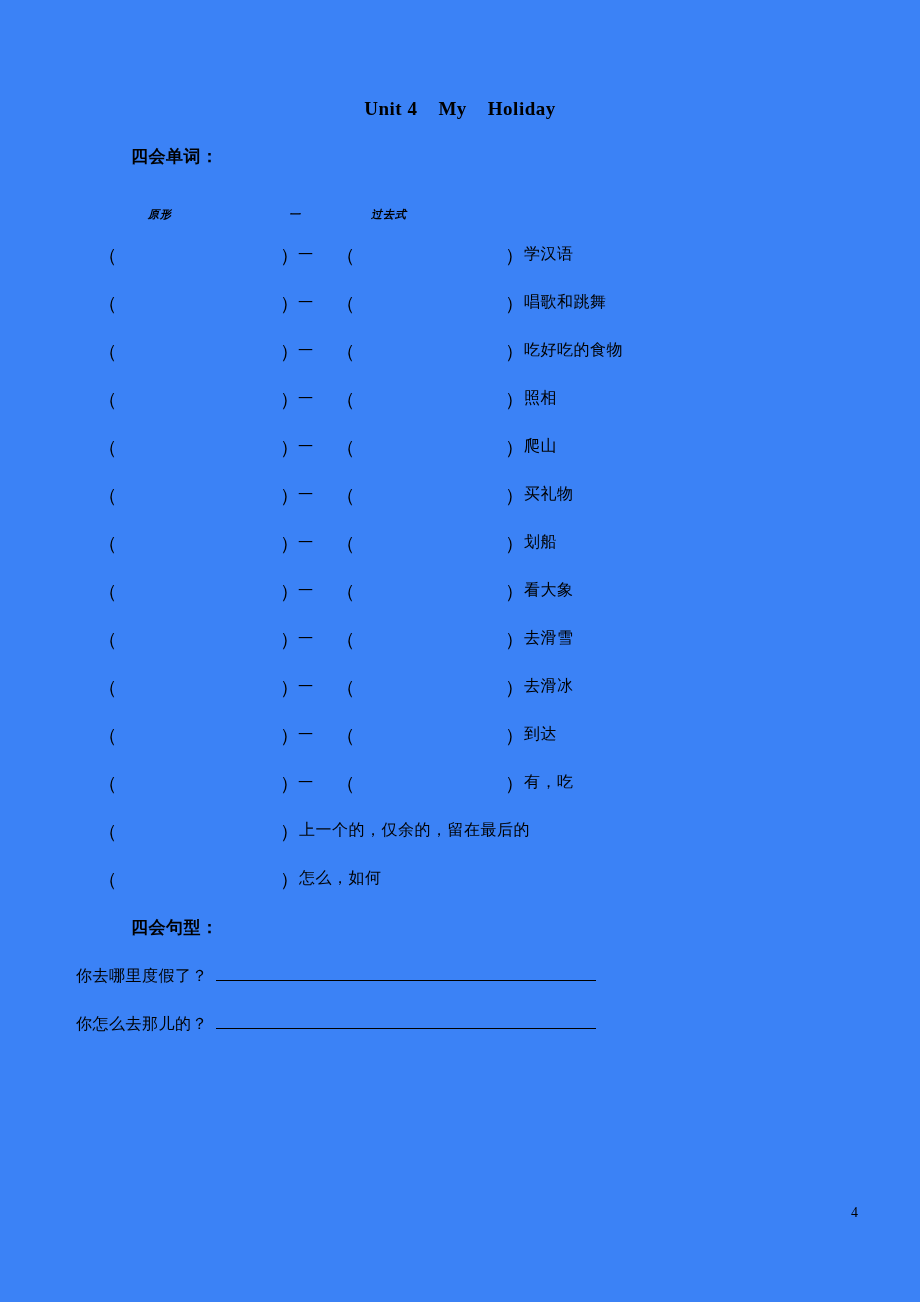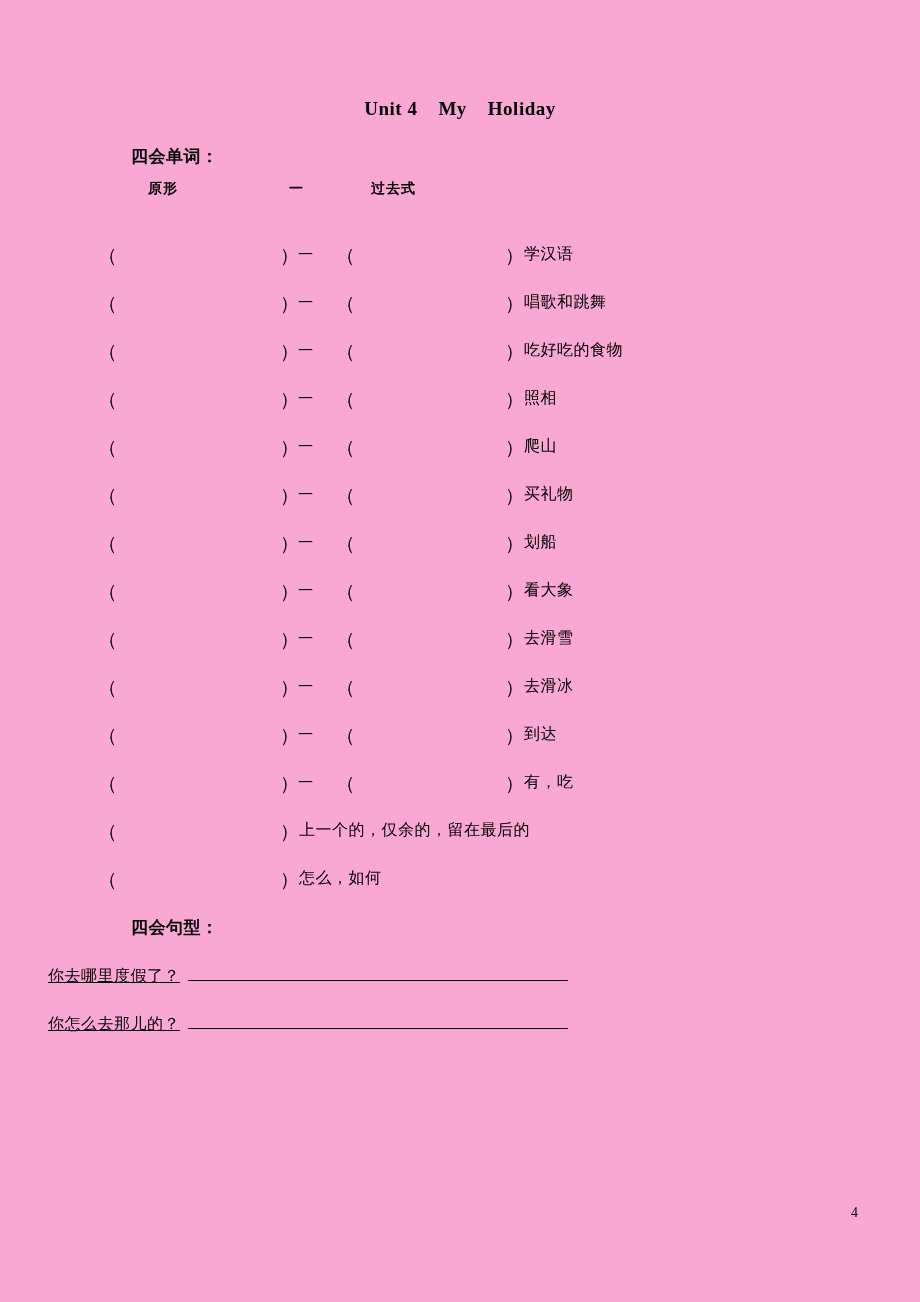--- a/index.html
+++ b/index.html
@@ -4,21 +4,21 @@
 <style>
   html, body {
     margin: 0;
     padding: 0;
     background: #ffffff;
   }
   .page {
     position: relative;
     width: 920px;
     height: 1302px;
-    background: #f9a8d4;
+    background: #3b82f6;
     overflow: hidden;
     font-family: "Liberation Serif", "DejaVu Serif", serif;
     color: #000000;
   }
 
   
   .doc-title {
     position: absolute;
     top: 98px;
     left: 0;
@@ -40,25 +40,26 @@
     font-size: 17px;
     letter-spacing: 0.5px;
     margin-left: 47px;
   }
   #sec-words { top: 145px; }
   #sec-sentences { top: 916px; }
 
   
   .col-head {
     position: absolute;
-    top: 180px;
+    top: 207px;
     font-family: "DejaVu Sans", "Liberation Sans", sans-serif;
     font-weight: bold;
-    font-size: 14px;
+    font-size: 11px;
     letter-spacing: 1px;
+    font-style: italic;
   }
   #col-base { left: 148px; }
   #col-dash { left: 289px; font-weight: bold; }
   #col-past { left: 371px; }
 
   
   .word-rows {
     position: absolute;
     top: 243px;
     left: 0;
@@ -122,23 +123,22 @@
   .sentence-rows {
     position: absolute;
     top: 965px;
     left: 0;
     width: 920px;
   }
   .sentence-row {
     position: relative;
     height: 48px;
     white-space: nowrap;
-    padding-left: 48px;
+    padding-left: 76px;
     box-sizing: border-box;
-    text-decoration: underline;
   }
   .s-text {
     font-family: "DejaVu Sans", "Liberation Sans", sans-serif;
     font-size: 16px;
     letter-spacing: 0.5px;
     vertical-align: baseline;
   }
   .s-blank {
     display: inline-block;
     border-bottom: 1.6px solid #000;

